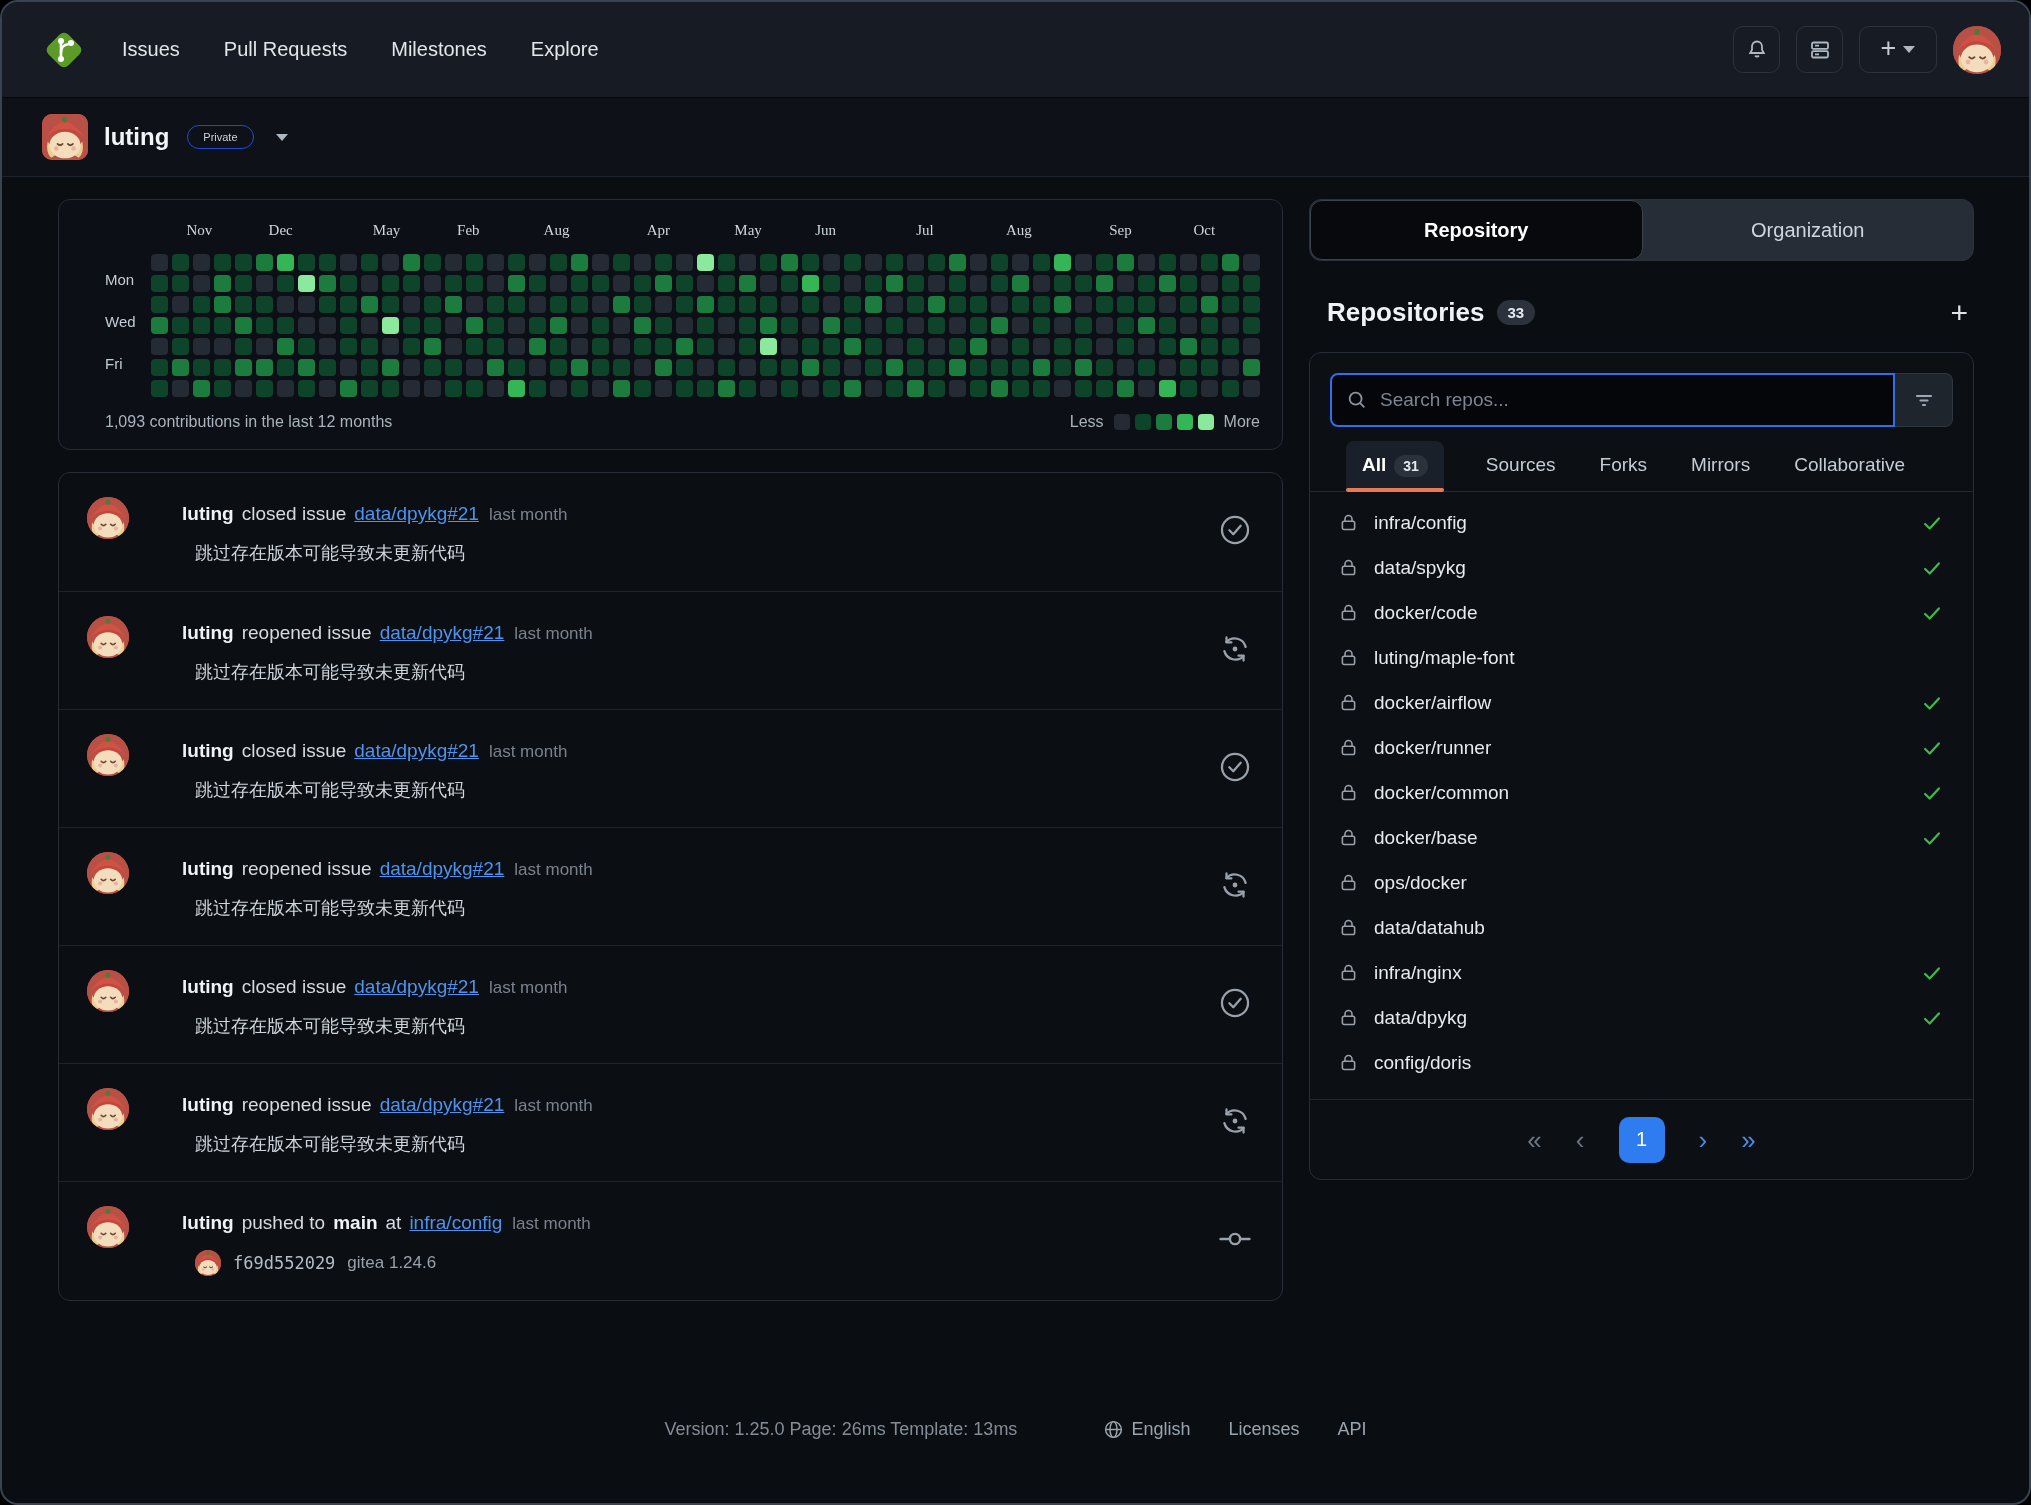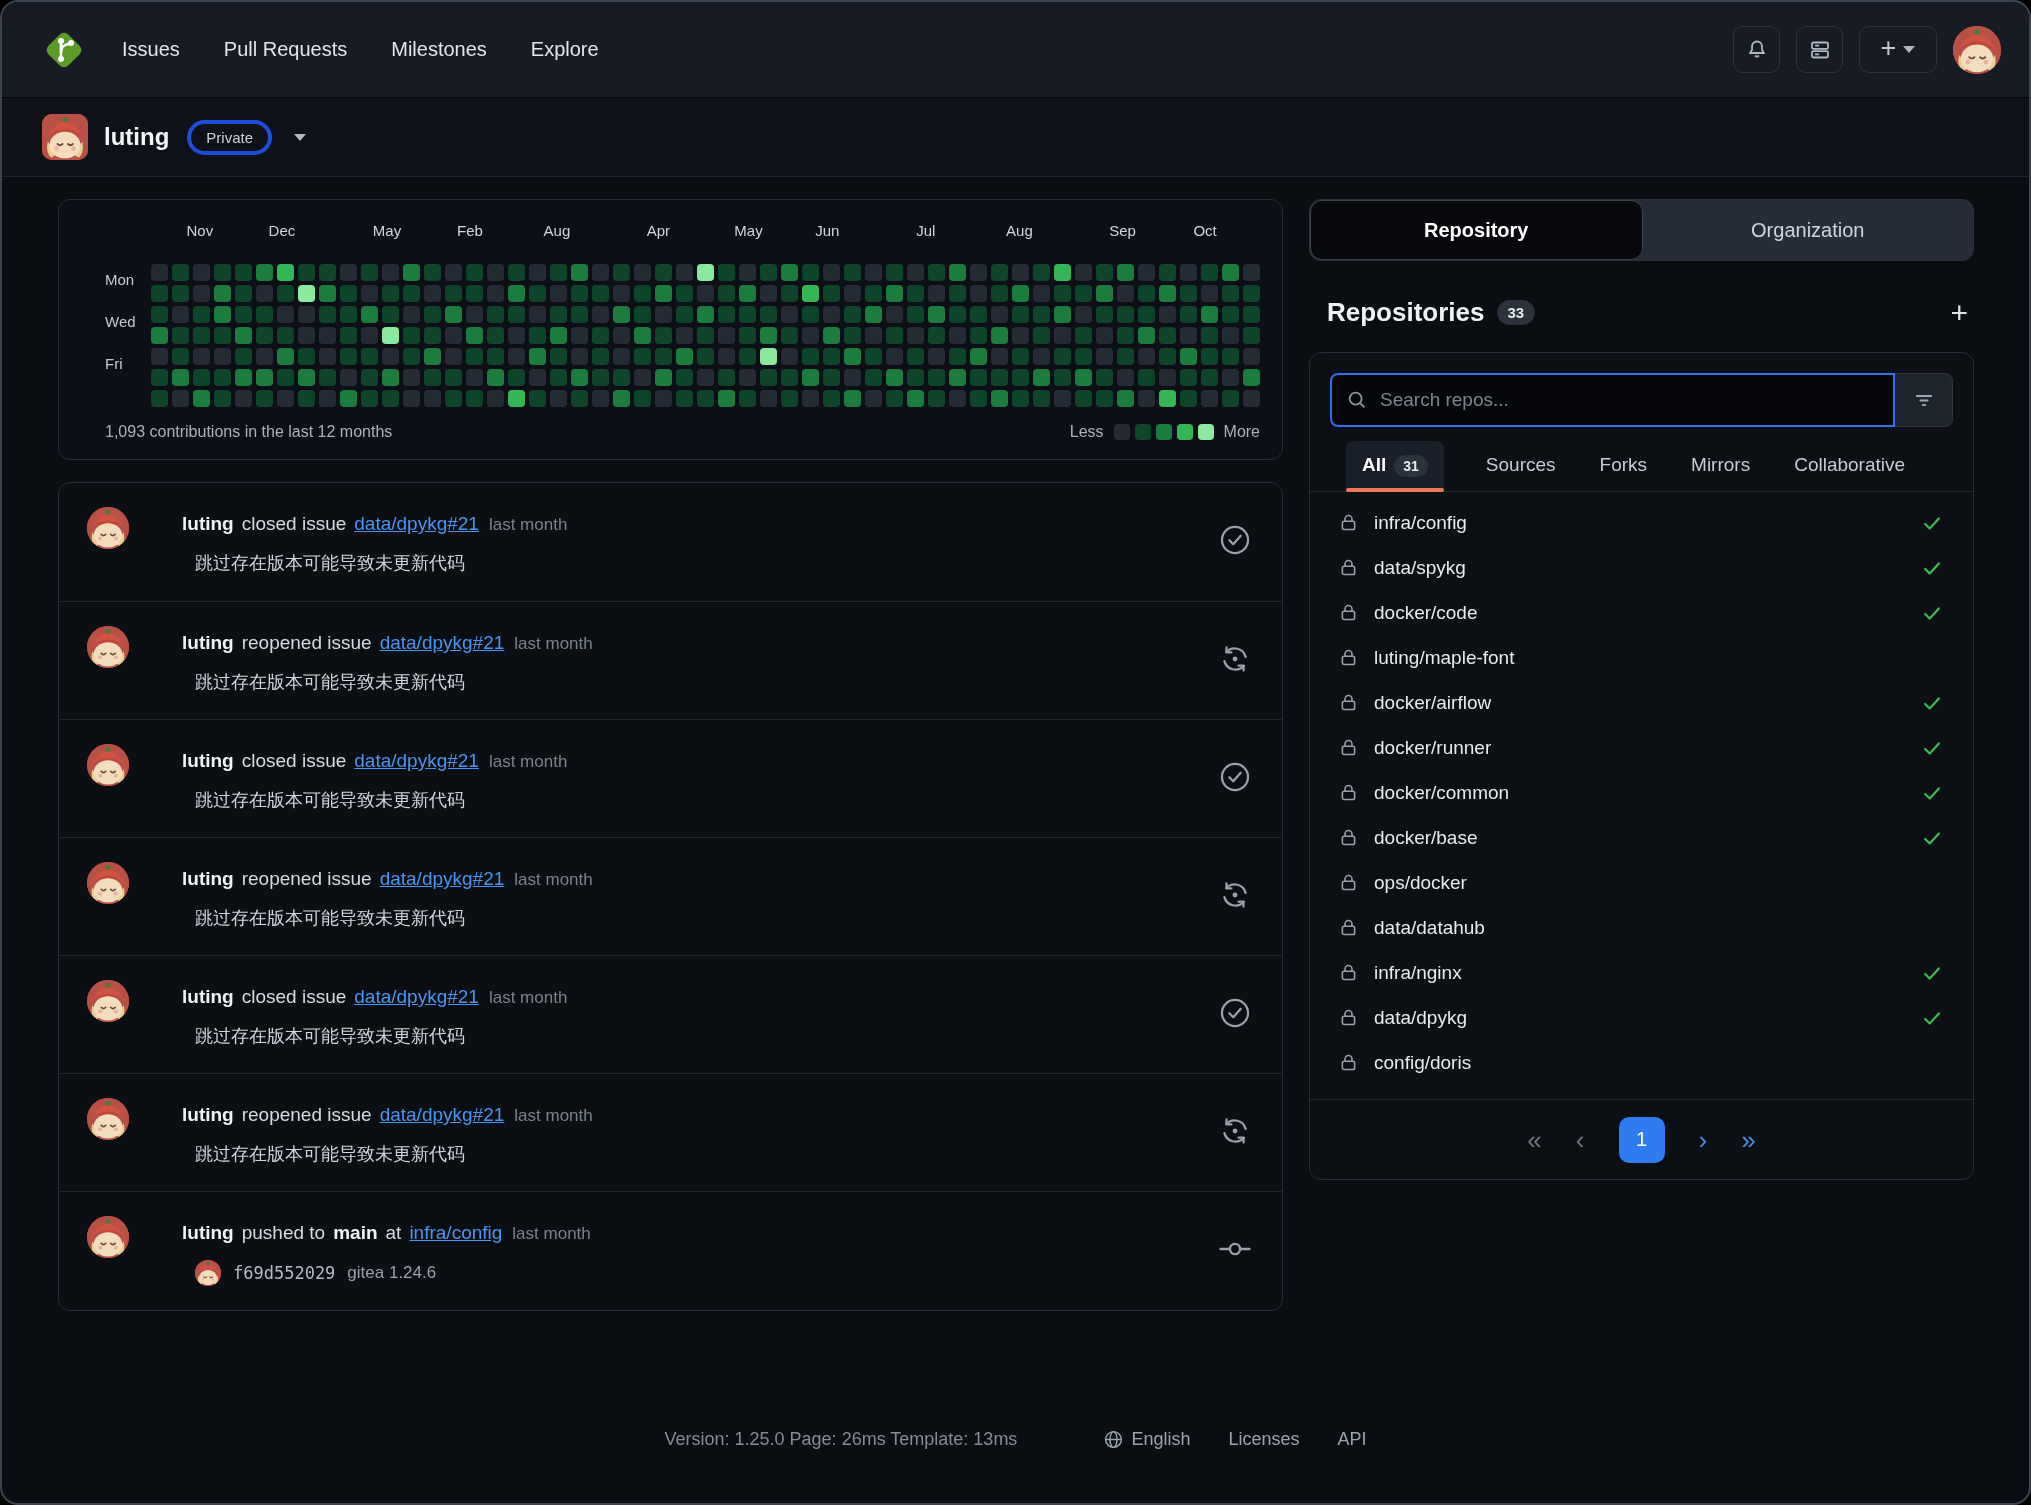--- a/index.html
+++ b/index.html
@@ -32,39 +32,39 @@
   .avatar svg{ display:block; width:100%; height:100%; }
   .av-nav{ width:48px; height:48px; border-radius:50%; cursor:pointer; }
   
   .profile-strip{
     height:79px; background:#0e1218; display:flex; align-items:center;
     padding:0 40px; border-bottom:1px solid #1e242d;
   }
   .av-profile{ width:46px; height:46px; border-radius:10px; }
   .profile-name{ color:#f2f5f8; font-size:24px; font-weight:bold; margin:0 18px 0 16px; }
   .badge-pill{
-    border:4px solid #1d4ed8; color:#c9d1d9; border-radius:999px;
-    font-size:15px; padding:5px 15px; display:inline-block;
+    border:1px solid #1d4ed8; color:#c9d1d9; border-radius:999px;
+    font-size:11px; padding:5px 15px; display:inline-block;
   }
   .profile-caret{ margin-left:22px; cursor:pointer; }
   
   .content{ display:flex; gap:26px; padding:22px 55px 0 56px; align-items:flex-start; }
   .col-left{ flex:0 0 1224px; }
   .col-right{ flex:1; }
   .card{
     background:#0c0f15; border:1px solid #272d37; border-radius:12px;
   }
   
   .heat-card{ padding:22px 22px 18px 22px; }
   .heat-inner{ display:flex; }
   .day-col{ width:70px; display:grid; grid-template-rows:repeat(7,17px); row-gap:4px; margin-top:28px; }
   .day-label{ color:#c3ccd6; font-size:15px; line-height:17px; grid-column:1; padding-left:24px; }
   .dl-mon{ grid-row:2; } .dl-wed{ grid-row:4; } .dl-fri{ grid-row:6; }
   .heat-right{ flex:1; }
-  .month-row{ position:relative; height:24px; margin-bottom:18px; }
+  .month-row{ position:relative; height:24px; margin-bottom:8px;font-family:Liberation Serif, serif; }
   .month-label{ position:absolute; top:0; color:#cfd6dd; font-size:15px; }
   .heat-grid{
     display:grid; grid-auto-flow:column; grid-template-rows:repeat(7,17px);
     grid-auto-columns:17px; gap:4px;
   }
   .cell{ width:17px; height:17px; border-radius:4px; }
   .heat-footer{ display:flex; align-items:center; margin-top:16px; }
   .heat-summary{ color:#aab3bd; font-size:16px; padding-left:24px; }
   .legend{ margin-left:auto; display:flex; align-items:center; gap:5px; }
   .legend-label{ color:#aab3bd; font-size:16px; }

